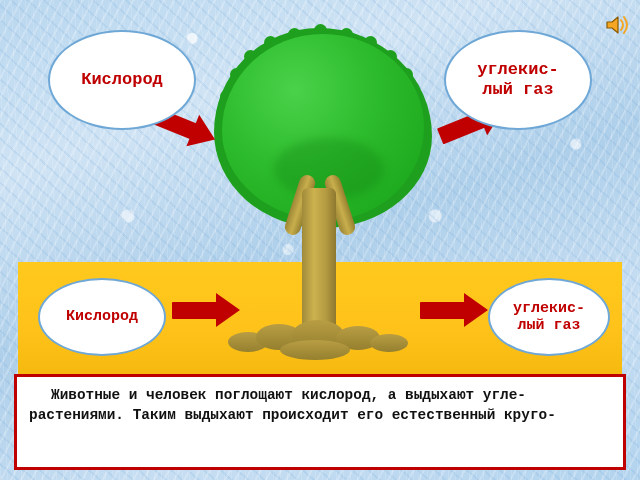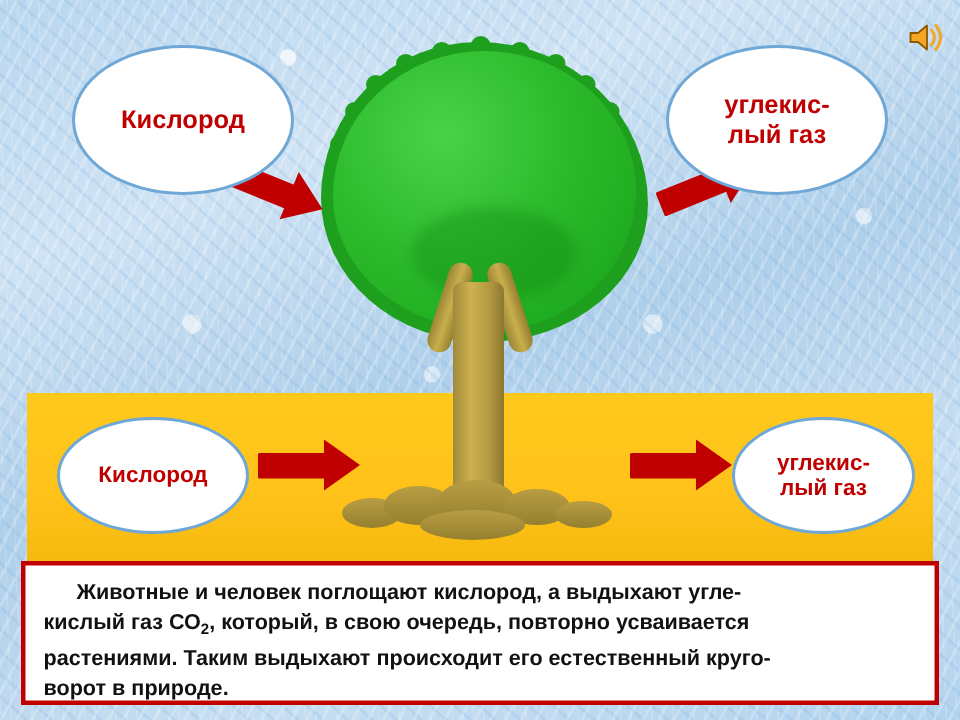--- a/index.html
+++ b/index.html
@@ -20,20 +20,21 @@
       radial-gradient(circle at 12% 18%, rgba(255,255,255,0.85) 0 6px, rgba(255,255,255,0) 7px),
       radial-gradient(circle at 30% 8%, rgba(255,255,255,0.7) 0 5px, rgba(255,255,255,0) 6px),
       radial-gradient(circle at 55% 25%, rgba(255,255,255,0.6) 0 7px, rgba(255,255,255,0) 8px),
       radial-gradient(circle at 78% 12%, rgba(255,255,255,0.75) 0 6px, rgba(255,255,255,0) 7px),
       radial-gradient(circle at 90% 30%, rgba(255,255,255,0.6) 0 5px, rgba(255,255,255,0) 6px),
       radial-gradient(circle at 20% 45%, rgba(255,255,255,0.55) 0 6px, rgba(255,255,255,0) 7px),
       radial-gradient(circle at 45% 52%, rgba(255,255,255,0.5) 0 5px, rgba(255,255,255,0) 6px),
       radial-gradient(circle at 68% 45%, rgba(255,255,255,0.55) 0 6px, rgba(255,255,255,0) 7px),
       linear-gradient(160deg, #b9d7ef 0%, #cfe3f4 25%, #aecfea 50%, #c7deF2 75%, #b2d3ee 100%);
     background-color: #bcd9f0;
+    font-family: Liberation Mono, monospace;
   }
   .sky-texture {
     position: absolute;
     inset: 0;
     background-image:
       repeating-linear-gradient(118deg, rgba(255,255,255,0.22) 0 2px, rgba(255,255,255,0) 2px 9px),
       repeating-linear-gradient(42deg, rgba(120,170,215,0.18) 0 2px, rgba(255,255,255,0) 2px 11px),
       repeating-linear-gradient(88deg, rgba(255,255,255,0.14) 0 1px, rgba(255,255,255,0) 1px 7px);
     pointer-events: none;
   }
@@ -309,23 +310,21 @@
 
   <div class="bubble co2-bot">
     <span class="txt">
       <span>углекис-</span><br>
       <span>лый газ</span>
     </span>
   </div>
 
   <div class="caption">
     <p class="indent">Животные и человек поглощают кислород, а выдыхают угле-</p>
-    <p><span>кислый газ СО</span><sub>2</sub><span>, который, в свою очередь, повторно усваивается</span></p>
     <p>растениями. Таким выдыхают происходит его естественный круго-</p>
-    <p>ворот в природе.</p>
   </div>
 
   <div class="speaker">
     <svg width="26" height="26" viewBox="0 0 26 26">
       <path d="M3 10 h5 l6 -5 v16 l-6 -5 h-5 z" fill="#f5a623" stroke="#8a5a00" stroke-width="1.2" stroke-linejoin="round"></path>
       <path d="M17 8 q4 5 0 10" fill="none" stroke="#f5a623" stroke-width="2" stroke-linecap="round"></path>
       <path d="M20 5 q6 8 0 16" fill="none" stroke="#f5a623" stroke-width="2" stroke-linecap="round"></path>
     </svg>
   </div>
 </div>

